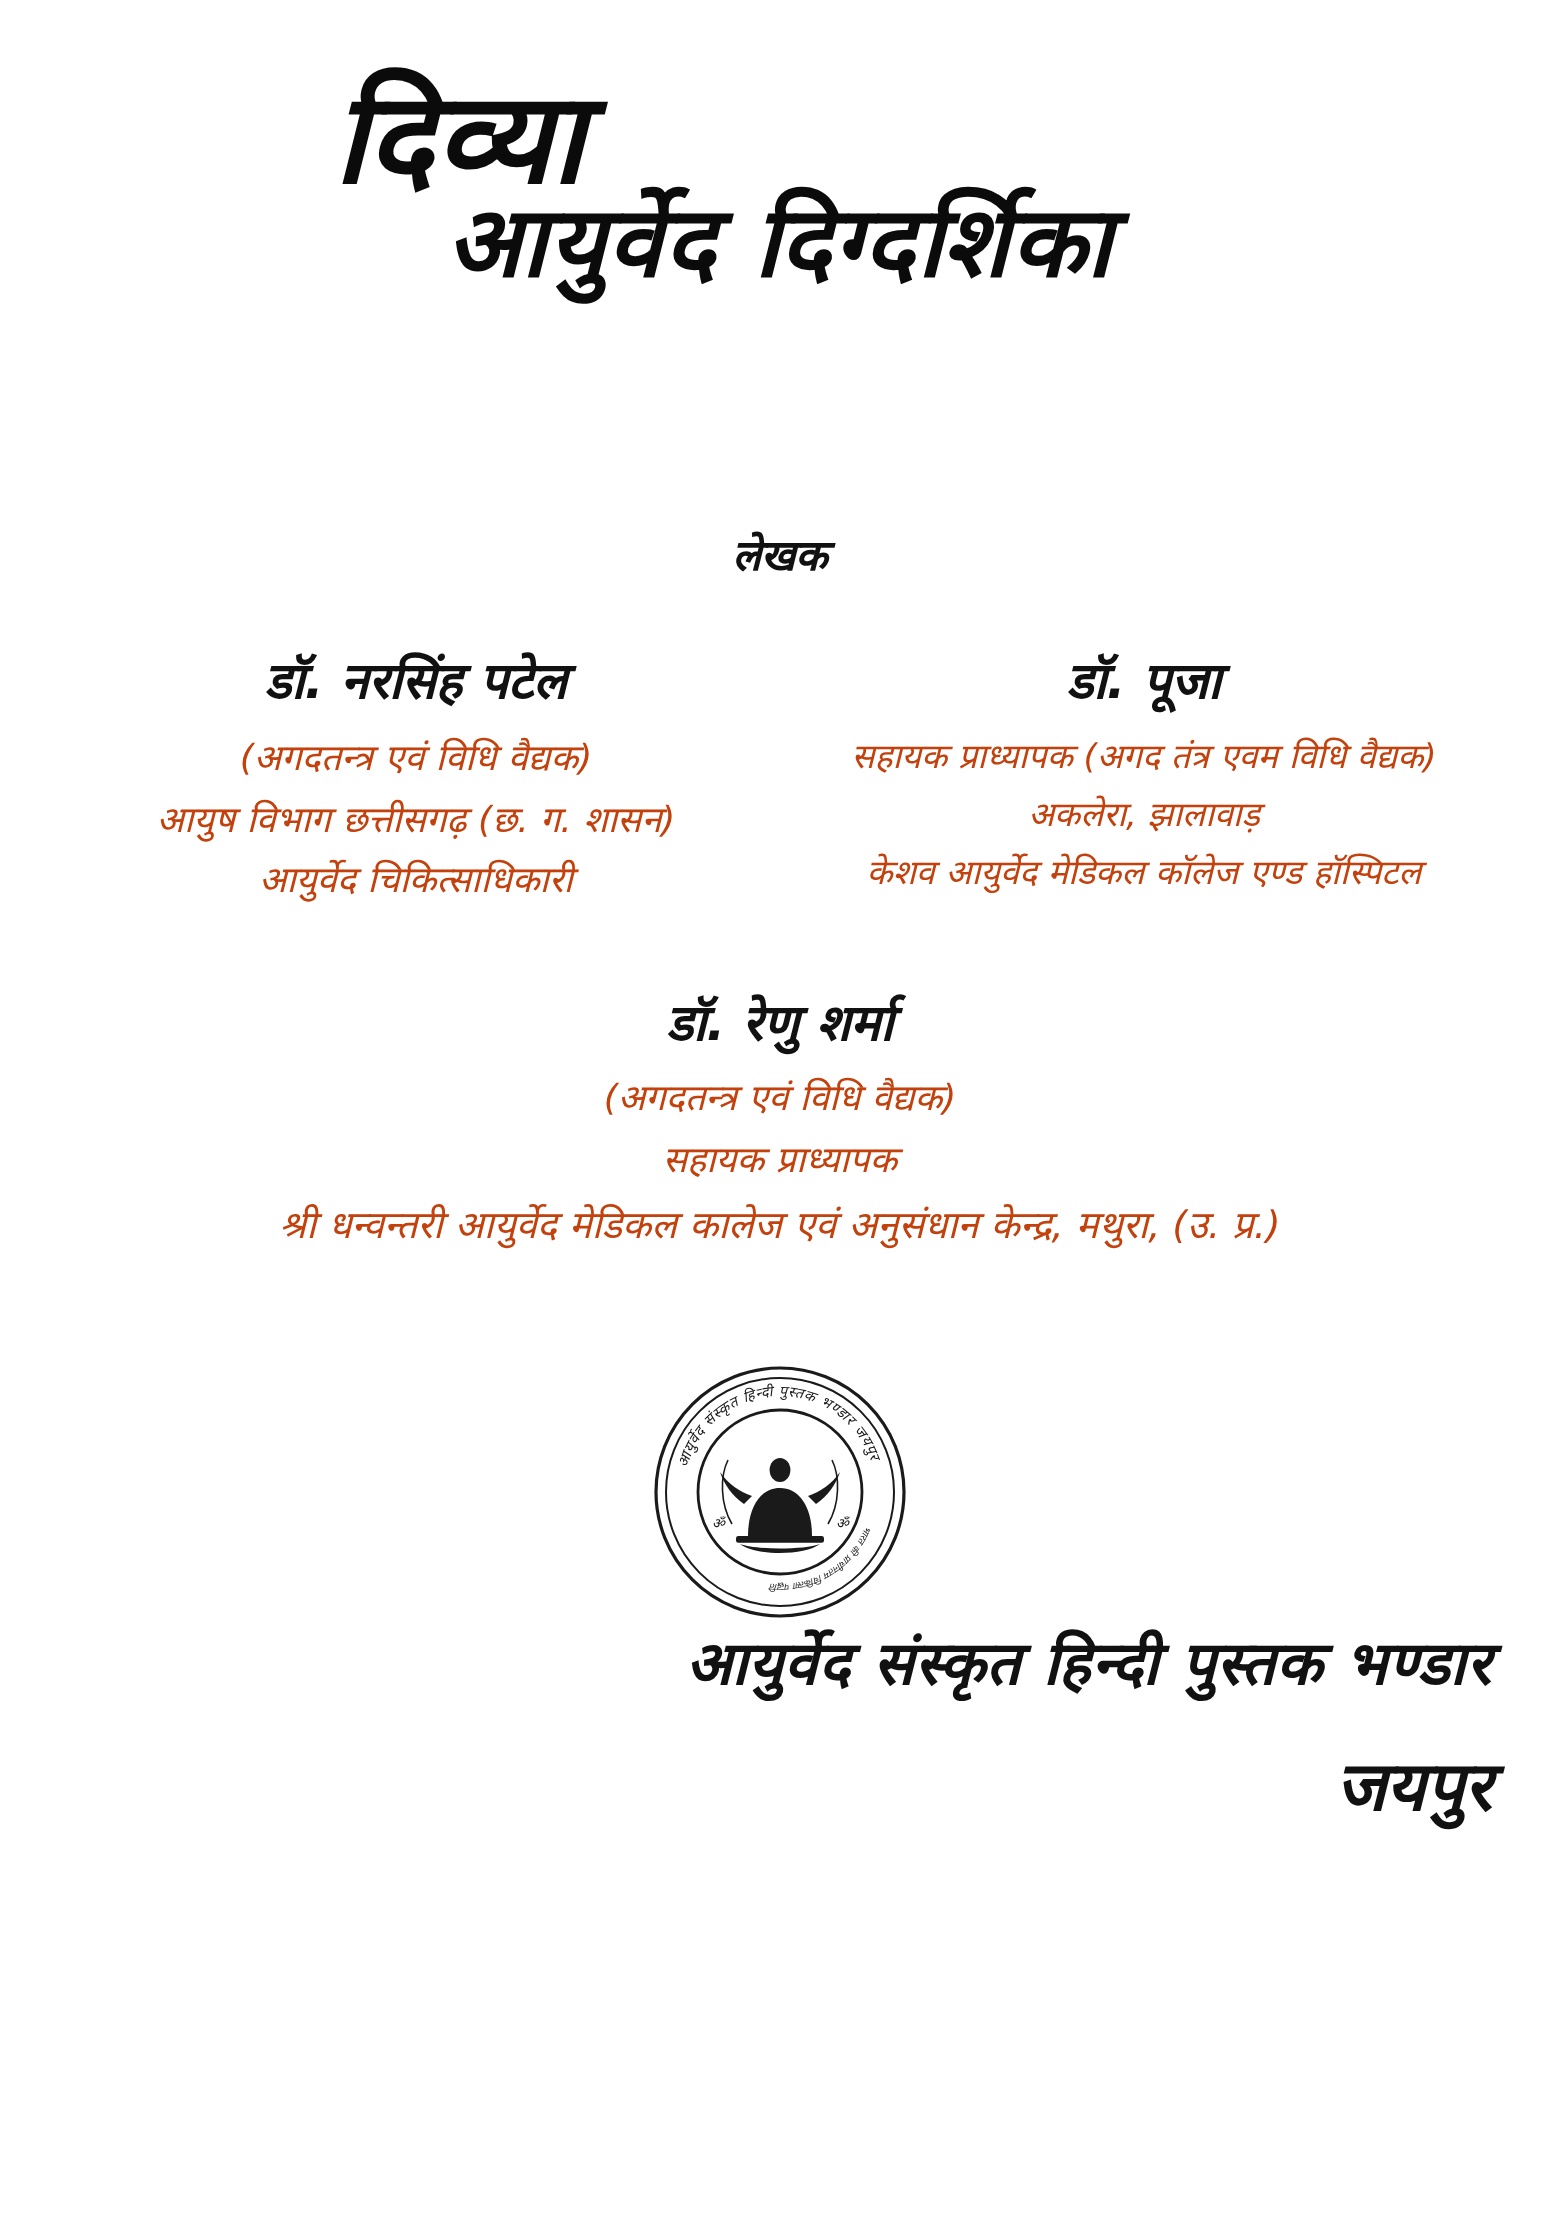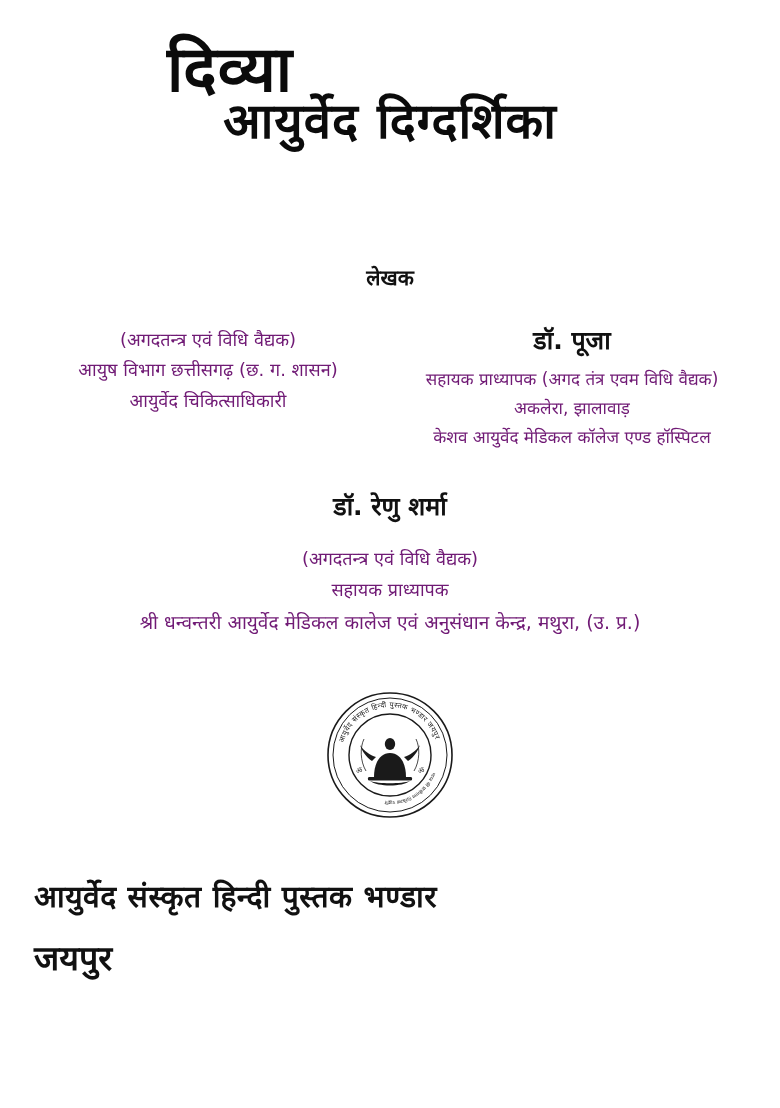--- a/index.html
+++ b/index.html
@@ -14,20 +14,21 @@
     color: #111111;
     overflow: hidden;
     position: relative;
   }
   .page {
     width: 780px;
     height: 1067px;
     position: relative;
     box-sizing: border-box;
     padding: 0 34px;
+    font-style: italic;
   }
 
   
   .title-block {
     text-align: center;
     padding-top: 38px;
   }
   .title-line-1 {
     font-family: "DejaVu Sans", "Liberation Sans", sans-serif;
     font-weight: bold;
@@ -71,34 +72,34 @@
     font-family: "DejaVu Sans", "Liberation Sans", sans-serif;
     font-weight: bold;
     font-size: 25px;
     line-height: 1.25;
     margin-bottom: 9px;
   }
   .author-line {
     font-family: "DejaVu Sans", "Liberation Sans", sans-serif;
     font-size: 17px;
     line-height: 1.68;
-    color: #701a75;
+    color: #c2410c;
   }
   .author-col.left .author-line {
     font-size: 18px;
   }
 
   
   .author-center {
     text-align: center;
     margin-top: 40px;
   }
   .author-center .author-name {
     font-size: 25px;
-    margin-bottom: 22px;
+    margin-bottom: 8px;
   }
   .author-center .author-line {
     font-size: 18px;
     line-height: 1.72;
   }
   .author-center .author-line.wide {
     font-size: 19px;
   }
 
   
@@ -109,22 +110,21 @@
   }
   .logo {
     width: 128px;
     height: 128px;
     position: relative;
   }
   .logo svg { display: block; }
 
   
   .footer {
-    text-align: left;
-    margin-top: 56px;
+    text-align: right;
   }
   .publisher-name {
     font-family: "DejaVu Sans", "Liberation Sans", sans-serif;
     font-weight: bold;
     font-size: 30px;
     letter-spacing: 0.5px;
   }
   .publisher-city {
     font-family: "DejaVu Sans", "Liberation Sans", sans-serif;
     font-weight: bold;
@@ -139,20 +139,21 @@
 
   <div class="title-block">
     <div class="title-line-1">दिव्या</div>
     <div class="title-line-2">आयुर्वेद दिग्दर्शिका</div>
   </div>
 
   <div class="authors-heading">लेखक</div>
 
   <div class="authors-row">
     <div class="author-col left">
+      <div class="author-name">डॉ. नरसिंह पटेल</div>
       <div class="author-line">(अगदतन्त्र एवं विधि वैद्यक)</div>
       <div class="author-line">आयुष विभाग छत्तीसगढ़ (छ. ग. शासन)</div>
       <div class="author-line">आयुर्वेद चिकित्साधिकारी</div>
     </div>
     <div class="author-col right">
       <div class="author-name">डॉ. पूजा</div>
       <div class="author-line">सहायक प्राध्यापक (अगद तंत्र एवम विधि वैद्यक)</div>
       <div class="author-line">अकलेरा, झालावाड़</div>
       <div class="author-line">केशव आयुर्वेद मेडिकल कॉलेज एण्ड हॉस्पिटल</div>
     </div>

